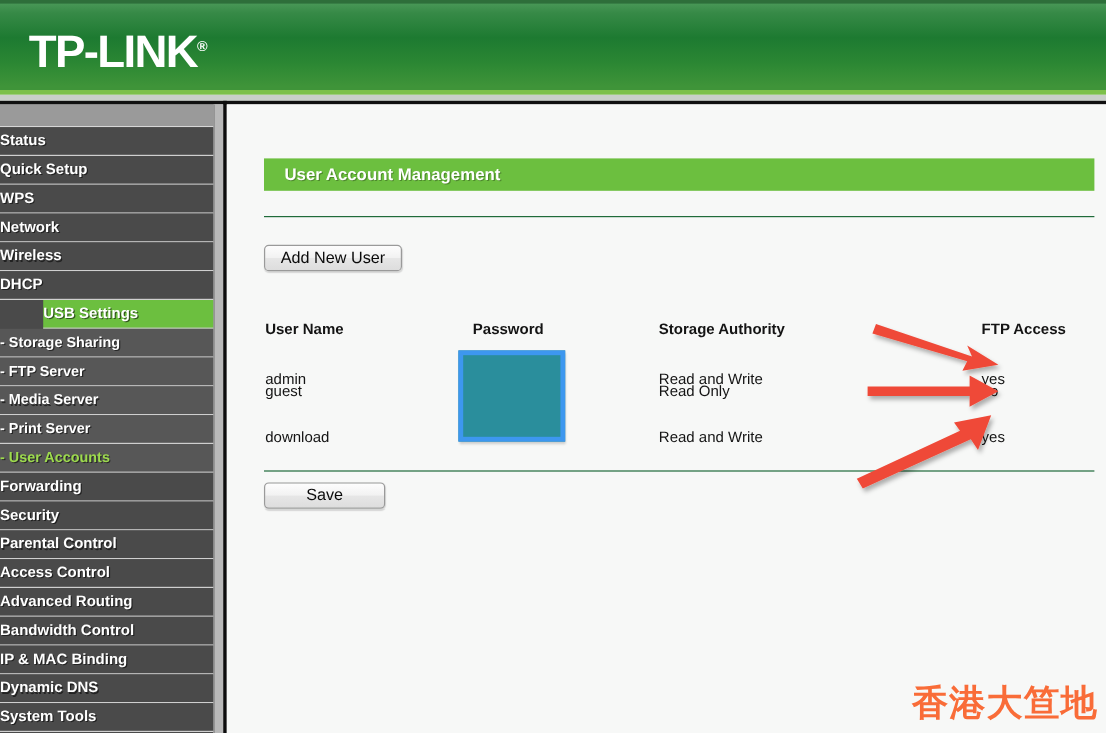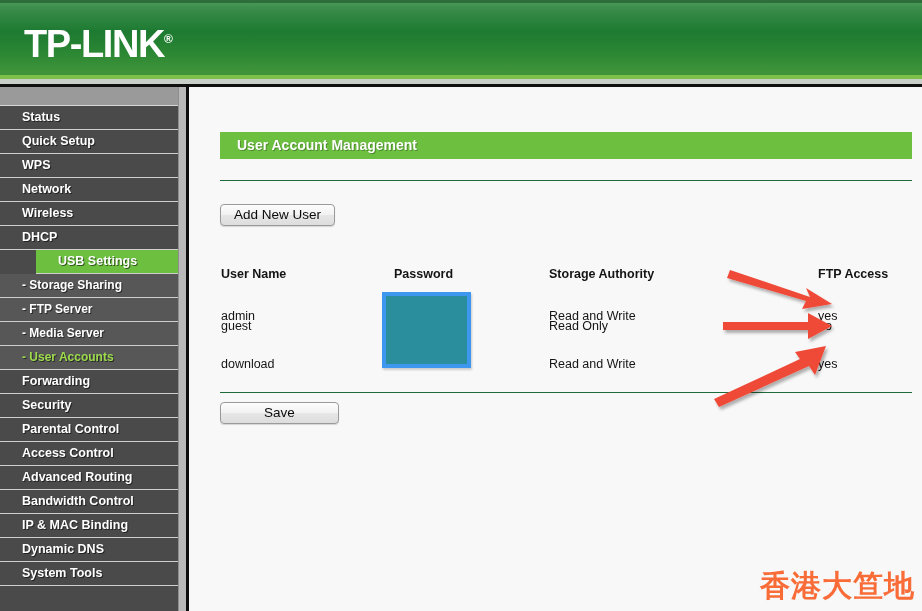--- a/index.html
+++ b/index.html
@@ -92,21 +92,20 @@
   }
   .menu-item {
     height: 24px;
     line-height: 23px;
     box-sizing: border-box;
     border-bottom: 1px solid #cfcfcf;
     background: #4a4a4a;
     color: #ffffff;
     font-size: 12.5px;
     font-weight: bold;
-    padding-left: 22px;
     white-space: nowrap;
     overflow: hidden;
     text-shadow: 1px 1px 0 rgba(0,0,0,0.55);
   }
   .menu-item.active {
     background: #6cbf3f;
     color: #ffffff;
     margin-left: 36px;
   }
   .menu-item.sub {
@@ -189,21 +188,21 @@
   }
   #btn-add {
     left: 31px;
     top: 117px;
     width: 115px;
     height: 22px;
   }
   #btn-save {
     left: 31px;
     top: 315px;
-    width: 119px;
+    width: 101px;
     height: 22px;
   }
 
   
   #table {
     position: absolute;
     left: 0;
     top: 180px;
     width: 733px;
   }
@@ -279,20 +278,21 @@
       <div class="menu-item"><span>Status</span></div>
       <div class="menu-item"><span>Quick Setup</span></div>
       <div class="menu-item"><span>WPS</span></div>
       <div class="menu-item"><span>Network</span></div>
       <div class="menu-item"><span>Wireless</span></div>
       <div class="menu-item"><span>DHCP</span></div>
       <div class="menu-item active"><span>USB Settings</span></div>
       <div class="menu-item sub"><span>- Storage Sharing</span></div>
       <div class="menu-item sub"><span>- FTP Server</span></div>
       <div class="menu-item sub"><span>- Media Server</span></div>
+      <div class="menu-item sub"><span>- Print Server</span></div>
       <div class="menu-item sub selected"><span>- User Accounts</span></div>
       <div class="menu-item"><span>Forwarding</span></div>
       <div class="menu-item"><span>Security</span></div>
       <div class="menu-item"><span>Parental Control</span></div>
       <div class="menu-item"><span>Access Control</span></div>
       <div class="menu-item"><span>Advanced Routing</span></div>
       <div class="menu-item"><span>Bandwidth Control</span></div>
       <div class="menu-item"><span>IP &amp; MAC Binding</span></div>
       <div class="menu-item"><span>Dynamic DNS</span></div>
       <div class="menu-item"><span>System Tools</span></div>

